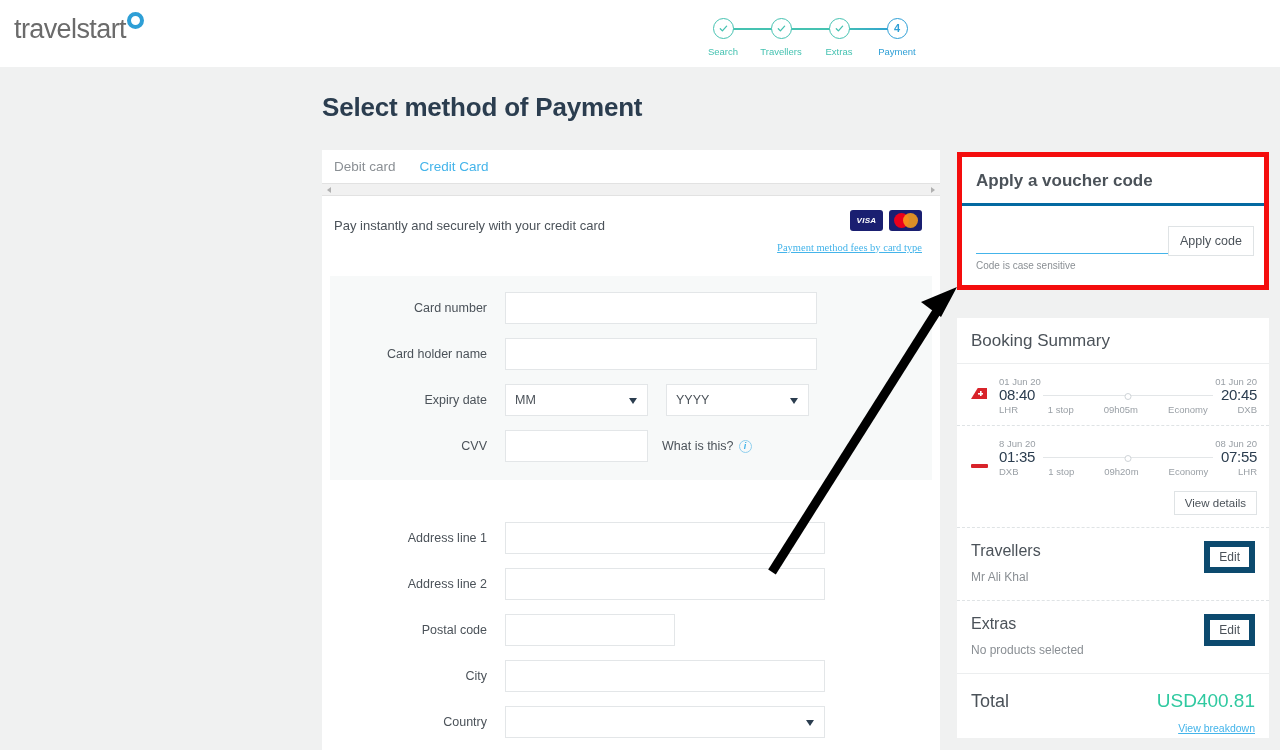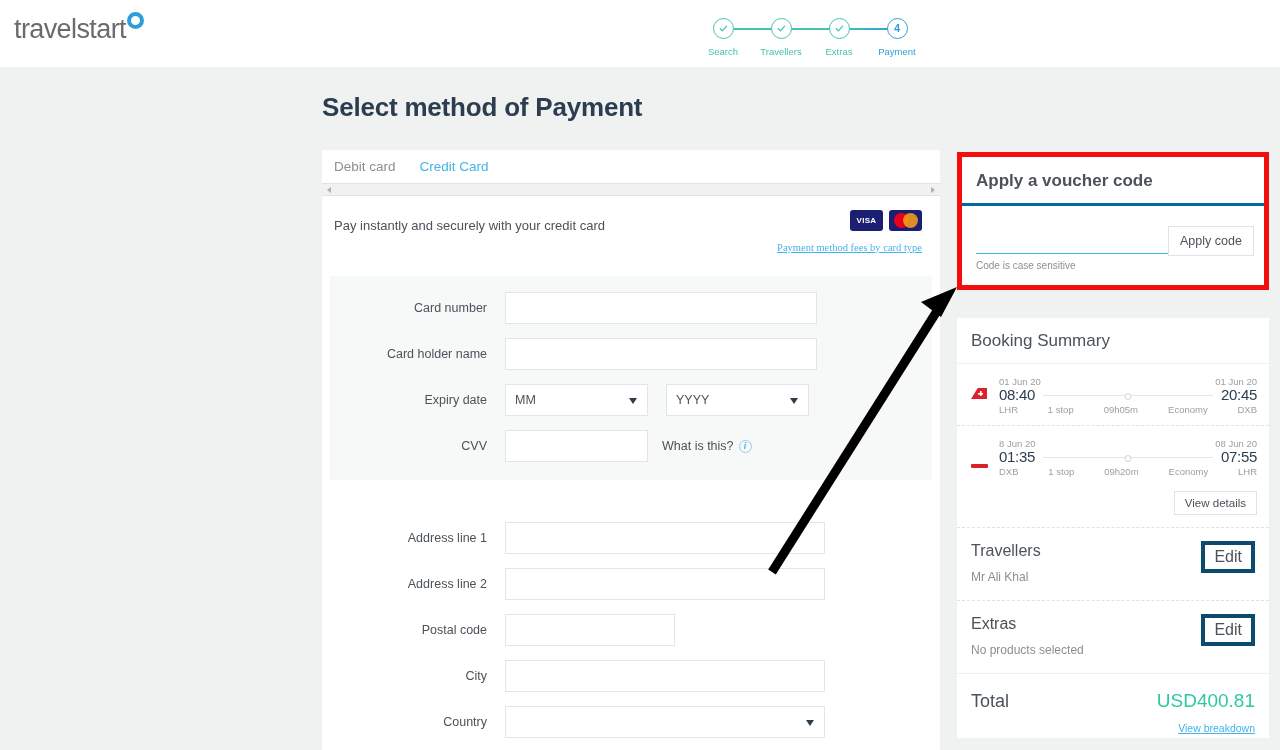--- a/index.html
+++ b/index.html
@@ -94,21 +94,21 @@
   .pay-intro-text { font-size: 13px; color: #4b5259; }
   .card-logos {
     position: absolute; right: 18px; top: 14px; display: flex; gap: 6px;
   }
   .cc-logo {
     width: 33px; height: 21px; border-radius: 3px; background: #1a1f71;
     display: flex; align-items: center; justify-content: center;
   }
   .cc-logo .visa-txt {
     color: #ffffff; font-size: 8px; font-weight: bold;
-    letter-spacing: 0.3px;
+    font-style: italic; letter-spacing: 0.3px;
   }
   .mc-circles { position: relative; width: 24px; height: 15px; }
   .mc-circles i {
     position: absolute; top: 0; width: 15px; height: 15px; border-radius: 50%;
   }
   .mc-circles i.a { left: 0; background: #eb001b; }
   .mc-circles i.b { right: 0; background: #f79e1b; opacity: .88; }
   .fees-link {
     position: absolute; right: 18px; top: 46px;
     font-size: 10.5px; color: #44b4ea; text-decoration: underline;
@@ -244,22 +244,22 @@
   }
 
   .sec {
     position: relative; padding: 14px 14px 16px 14px;
     border-top: 1px dashed #dfe3e5; background: #ffffff;
   }
   .sec-title { font-size: 16px; color: #4b5259; }
   .sec-sub { font-size: 12px; color: #8a8f94; margin-top: 10px; }
   .edit-btn {
     position: absolute; right: 14px; top: 13px;
-    padding: 3px 9px; border: 4px solid #0c4a6e; background: #ffffff;
-    font-size: 16px; color: #4b5259; cursor: pointer;
+    padding: 3px 9px; border: 6px solid #0c4a6e; background: #ffffff;
+    font-size: 12px; color: #4b5259; cursor: pointer;
   }
   .total-sec {
     position: relative; padding: 16px 14px 6px 14px;
     border-top: 1px solid #eceeef; background: #ffffff;
     display: flex; justify-content: space-between; align-items: baseline;
   }
   .total-label { font-size: 18px; color: #4b5259; }
   .total-val { font-size: 19px; color: #2fc9a0; }
   .breakdown {
     text-align: right; padding: 4px 14px 0 0; background: #ffffff;

